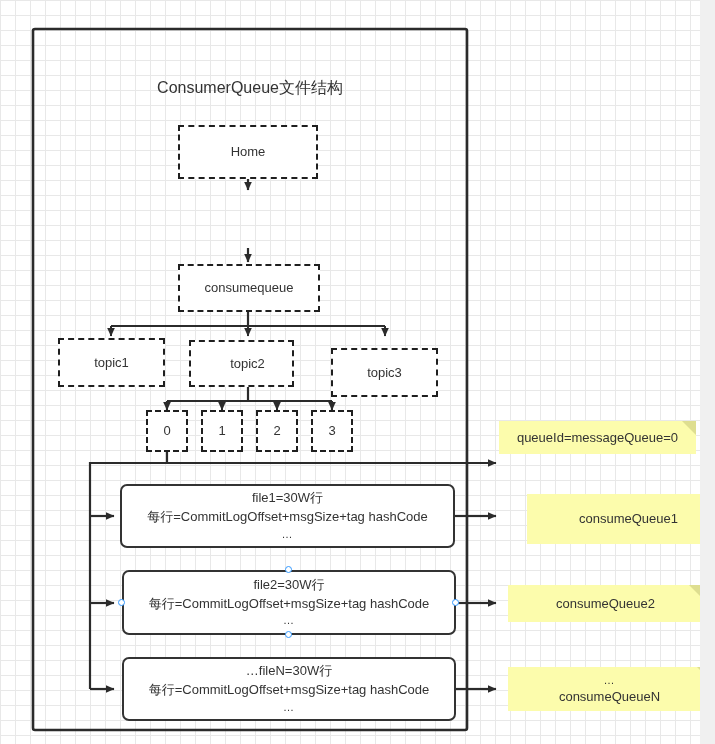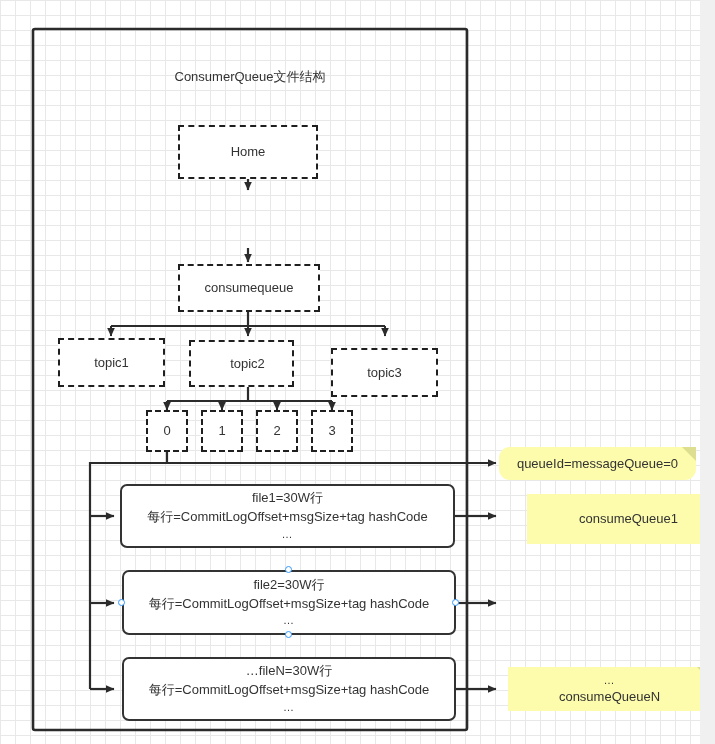--- a/index.html
+++ b/index.html
@@ -95,24 +95,24 @@
     top: 0;
     right: 0;
     width: 0; height: 0;
     border-left: 14px solid transparent;
     border-top: 14px solid #dede90;
   }
 
   #title {
     position: absolute;
     left: 120px;
-    top: 68px;
+    top: 78px;
     width: 260px;
     text-align: center;
-    font-size: 13px;
+    font-size: 16px;
     color: #333333;
     z-index: 4;
   }
 
   .handle {
     position: absolute;
     width: 7px; height: 7px;
     border: 1.6px solid #3399ff;
     background: #ffffff;
     border-radius: 50%;
@@ -224,30 +224,34 @@
   <div class="handle" style="left:285px; top:631px;"></div>
   <div class="handle" style="left:118px; top:599px;"></div>
   <div class="handle" style="left:452px; top:599px;"></div>
 
   <div class="node file-box" style="left:122px; top:657px; width:334px; height:64px;">
     <span class="l1">…fileN=30W行</span>
     <span class="l2">每行=CommitLogOffset+msgSize+tag hashCode</span>
     <span class="l3">…</span>
   </div>
 
-  <div class="note" style="left:499px; top:447px; width:197px; height:33px;border-radius:11px;">
+  <div class="note" style="left:499px; top:421px; width:197px; height:33px;">
     <span>queueId=messageQueue=0</span>
     <span class="fold"></span>
   </div>
 
   <div class="note" style="left:499px; top:494px; width:203px; height:50px;margin-left:28px;">
     <span>consumeQueue1</span>
     <span class="fold"></span>
   </div>
 
+  <div class="note" style="left:508px; top:585px; width:195px; height:37px;">
+    <span>consumeQueue2</span>
+    <span class="fold"></span>
+  </div>
 
   <div class="note" style="left:508px; top:667px; width:203px; height:44px;">
     <span class="l-dots" style="font-size:11px;letter-spacing:1px;">…</span>
     <span>consumeQueueN</span>
     <span class="fold"></span>
   </div>
 
 </div>
 
 </body></html>

